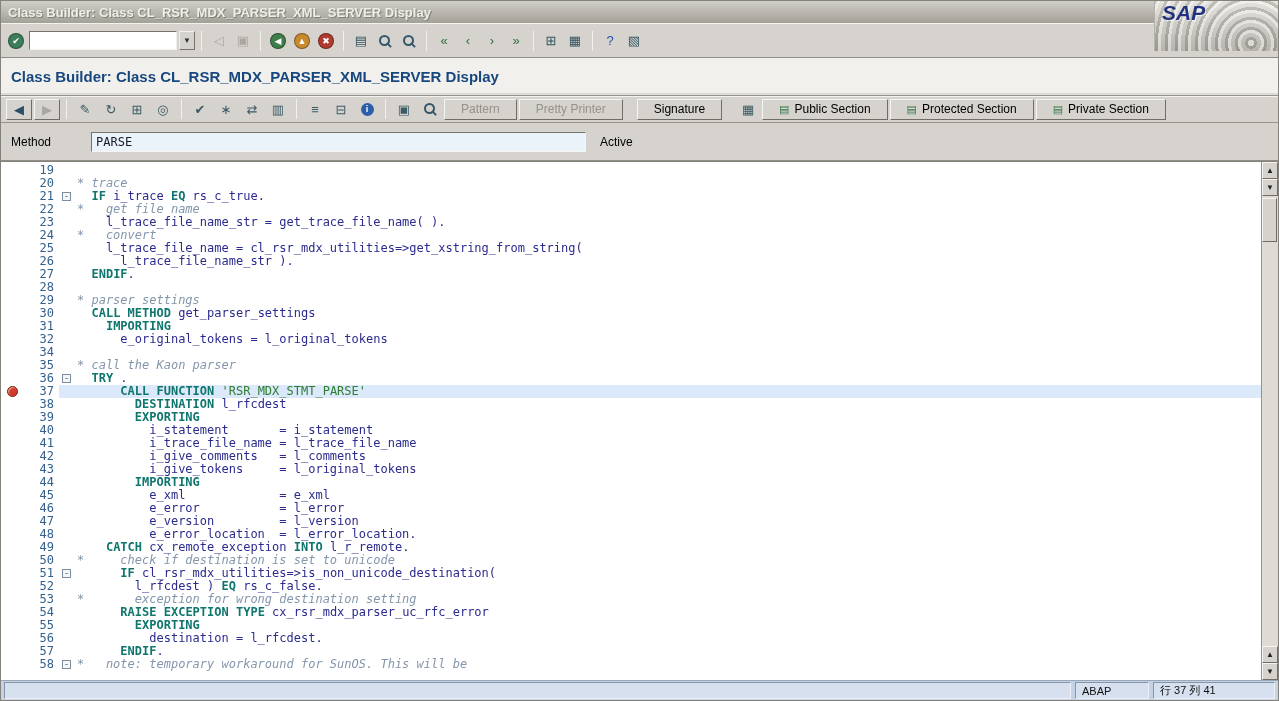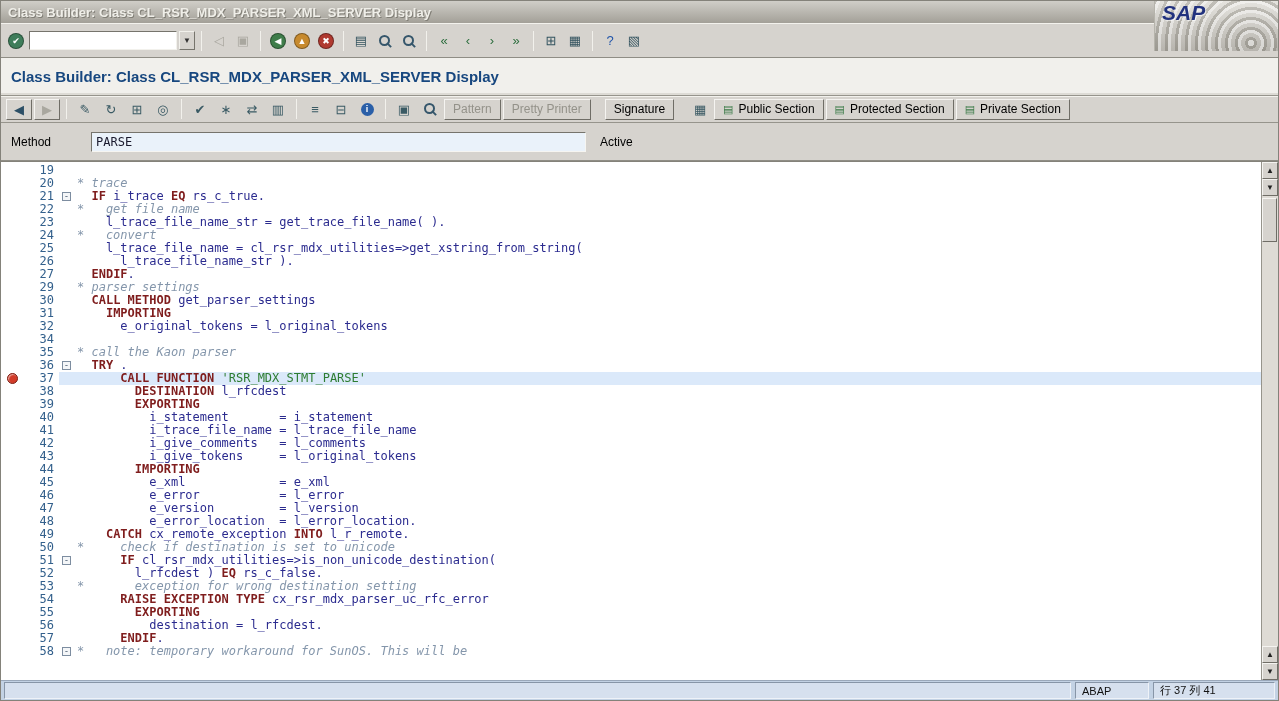--- a/index.html
+++ b/index.html
@@ -48,21 +48,21 @@
   
   .page-title-row { flex:0 0 38px; background:#f1f0ec; display:flex; align-items:center;
       padding-left:10px; border-bottom:1px solid #96948c; box-shadow:inset 0 -2px 0 #dddbd5; }
   .page-title { color:#17477f; font-weight:bold; font-size:15px; white-space:nowrap; }
 
   
   .app-toolbar { flex:0 0 27px; background:#d6d3ce; display:flex; align-items:center;
       padding:0 5px; gap:2px; border-bottom:1px solid #96948c; box-shadow:inset 0 1px 0 #f3f2ed; }
   .app-toolbar .tb-icon { width:24px; height:21px; color:#3a5a64; }
   .btn { height:21px; background:#d6d3ce; border:1px solid; border-color:#f5f4f1 #6f6d66 #6f6d66 #f5f4f1;
-      font-size:12px; color:#000; display:flex; align-items:center; padding:0 8px; gap:5px;
+      font-size:12px; color:#000; display:flex; align-items:center; padding:0 16px; gap:5px;
       font-family:"Liberation Sans",sans-serif; white-space:nowrap; cursor:default; }
   .btn.disabled { color:#94928a; }
   .btn-sq { width:26px; justify-content:center; padding:0; font-size:13px; color:#2c4f66; }
   .btn-sq.disabled { color:#a9a79f; }
   .btn-glyph { font-size:11px; color:#3a7a46; }
   .btn-label { pointer-events:none; }
 
   
   .method-row { flex:0 0 38px; background:#d6d3ce; display:flex; align-items:center;
       padding-left:10px; border-bottom:1px solid #8f8d85; }
@@ -82,21 +82,21 @@
       background:#d23b29; border:1px solid #7c1d12; box-shadow:inset 1px 1px 1px rgba(255,255,255,0.55); }
   .num-cell { width:34px; flex:0 0 34px; text-align:right; padding-right:5px; color:#33608c;
       font-family:"DejaVu Sans Mono", monospace; font-size:12px; }
   .fold-cell { width:18px; flex:0 0 18px; position:relative; }
   .fold-box { position:absolute; left:3px; top:2px; width:9px; height:9px; border:1px solid #7d8da0;
       background:#f4f6f8; color:#44566b; font-size:9px; line-height:7px; text-align:center;
       font-family:"DejaVu Sans Mono", monospace; }
   .code-cell { flex:1 1 auto; font-family:"DejaVu Sans Mono", monospace; font-size:12px; }
   .code-row.hl .code-cell, .code-row.hl .fold-cell { background:#dbe9fa; }
   .seg-p { color:#2b2b8f; }
-  .seg-k { color:#7f1d1d; font-weight:bold; }
+  .seg-k { color:#0f766e; font-weight:bold; }
   .seg-c { color:#8496ab; font-style:italic; }
   .seg-s { color:#2e7d32; }
 
   
   .vscroll { width:17px; flex:0 0 17px; background:#d2cfc9; border-left:1px solid #96948c;
       display:flex; flex-direction:column; }
   .sb-btn { height:17px; flex:0 0 17px; background:#d6d3ce; border:1px solid;
       border-color:#f5f4f1 #6f6d66 #6f6d66 #f5f4f1; font-size:8px; color:#222;
       display:flex; align-items:center; justify-content:center; }
   .sb-track { flex:1 1 auto; background:#dedbd5; position:relative; }
@@ -229,20 +229,21 @@
     <div class="code-pane">
         <div class="code-row"><span class="bp-cell"></span><span class="num-cell">19</span><span class="fold-cell"></span><span class="code-cell"></span></div>
         <div class="code-row"><span class="bp-cell"></span><span class="num-cell">20</span><span class="fold-cell"></span><span class="code-cell"><span class="seg-c">* trace</span></span></div>
         <div class="code-row"><span class="bp-cell"></span><span class="num-cell">21</span><span class="fold-cell"><span class="fold-box">-</span></span><span class="code-cell"><span class="seg-p">  </span><span class="seg-k">IF</span><span class="seg-p"> i_trace </span><span class="seg-k">EQ</span><span class="seg-p"> rs_c_true.</span></span></div>
         <div class="code-row"><span class="bp-cell"></span><span class="num-cell">22</span><span class="fold-cell"></span><span class="code-cell"><span class="seg-c">*   get file name</span></span></div>
         <div class="code-row"><span class="bp-cell"></span><span class="num-cell">23</span><span class="fold-cell"></span><span class="code-cell"><span class="seg-p">    l_trace_file_name_str = get_trace_file_name( ).</span></span></div>
         <div class="code-row"><span class="bp-cell"></span><span class="num-cell">24</span><span class="fold-cell"></span><span class="code-cell"><span class="seg-c">*   convert</span></span></div>
         <div class="code-row"><span class="bp-cell"></span><span class="num-cell">25</span><span class="fold-cell"></span><span class="code-cell"><span class="seg-p">    l_trace_file_name = cl_rsr_mdx_utilities=&gt;get_xstring_from_string(</span></span></div>
         <div class="code-row"><span class="bp-cell"></span><span class="num-cell">26</span><span class="fold-cell"></span><span class="code-cell"><span class="seg-p">      l_trace_file_name_str ).</span></span></div>
         <div class="code-row"><span class="bp-cell"></span><span class="num-cell">27</span><span class="fold-cell"></span><span class="code-cell"><span class="seg-p">  </span><span class="seg-k">ENDIF</span><span class="seg-p">.</span></span></div>
+        <div class="code-row"><span class="bp-cell"></span><span class="num-cell">28</span><span class="fold-cell"></span><span class="code-cell"></span></div>
         <div class="code-row"><span class="bp-cell"></span><span class="num-cell">29</span><span class="fold-cell"></span><span class="code-cell"><span class="seg-c">* parser settings</span></span></div>
         <div class="code-row"><span class="bp-cell"></span><span class="num-cell">30</span><span class="fold-cell"></span><span class="code-cell"><span class="seg-p">  </span><span class="seg-k">CALL METHOD</span><span class="seg-p"> get_parser_settings</span></span></div>
         <div class="code-row"><span class="bp-cell"></span><span class="num-cell">31</span><span class="fold-cell"></span><span class="code-cell"><span class="seg-p">    </span><span class="seg-k">IMPORTING</span></span></div>
         <div class="code-row"><span class="bp-cell"></span><span class="num-cell">32</span><span class="fold-cell"></span><span class="code-cell"><span class="seg-p">      e_original_tokens = l_original_tokens</span></span></div>
         <div class="code-row"><span class="bp-cell"></span><span class="num-cell">34</span><span class="fold-cell"></span><span class="code-cell"></span></div>
         <div class="code-row"><span class="bp-cell"></span><span class="num-cell">35</span><span class="fold-cell"></span><span class="code-cell"><span class="seg-c">* call the Kaon parser</span></span></div>
         <div class="code-row"><span class="bp-cell"></span><span class="num-cell">36</span><span class="fold-cell"><span class="fold-box">-</span></span><span class="code-cell"><span class="seg-p">  </span><span class="seg-k">TRY</span><span class="seg-p"> .</span></span></div>
         <div class="code-row hl"><span class="bp-cell"><span class="bp-dot"></span></span><span class="num-cell">37</span><span class="fold-cell"></span><span class="code-cell"><span class="seg-p">      </span><span class="seg-k">CALL FUNCTION</span><span class="seg-p"> </span><span class="seg-s">'RSR_MDX_STMT_PARSE'</span></span></div>
         <div class="code-row"><span class="bp-cell"></span><span class="num-cell">38</span><span class="fold-cell"></span><span class="code-cell"><span class="seg-p">        </span><span class="seg-k">DESTINATION</span><span class="seg-p"> l_rfcdest</span></span></div>
         <div class="code-row"><span class="bp-cell"></span><span class="num-cell">39</span><span class="fold-cell"></span><span class="code-cell"><span class="seg-p">        </span><span class="seg-k">EXPORTING</span></span></div>

